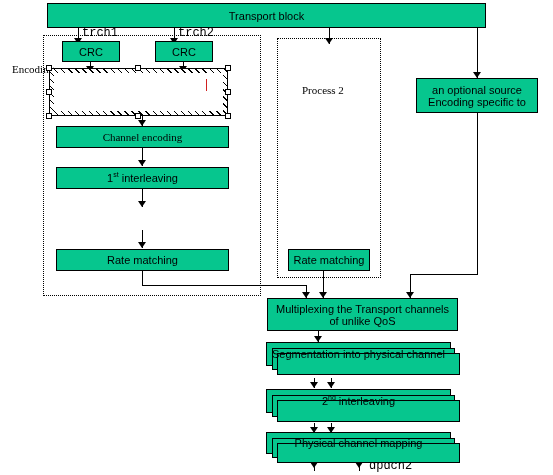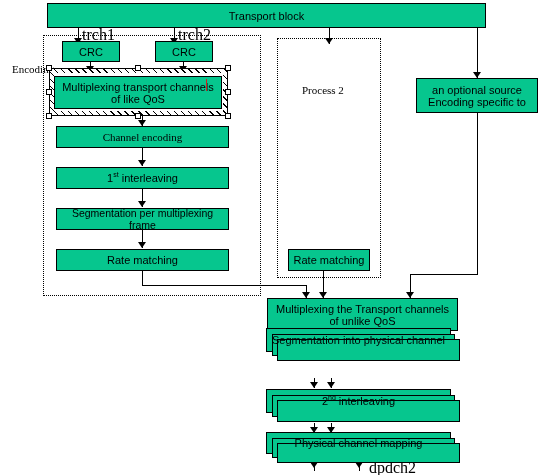--- a/index.html
+++ b/index.html
@@ -75,22 +75,22 @@
   .arrowhead{
     position:absolute;
     width:0;height:0;
     border-left:4px solid transparent;
     border-right:4px solid transparent;
     border-top:6px solid #000000;
     z-index:5;
   }
   .edge-label{
     position:absolute;
-    font-family:Liberation Serif, serif;
-    font-size:16px;
+    font-family:Liberation Mono, monospace;
+    font-size:12px;
     color:#000000;
     white-space:nowrap;
     z-index:5;
   }
 
   
   .sel-frame{
     position:absolute;
     box-sizing:border-box;
     z-index:5;
@@ -159,24 +159,20 @@
   </div>
 
   <div class="line-v" style="left:90px;top:62px;height:8px;"></div>
   <div class="arrowhead" style="left:86px;top:66px;"></div>
   <div class="line-v" style="left:183px;top:62px;height:8px;"></div>
   <div class="arrowhead" style="left:179px;top:66px;"></div>
 
   <div class="sel-frame" style="left:49px;top:68px;width:179px;height:48px;"></div>
   <div class="sel-inner" style="left:54px;top:73px;width:169px;height:38px;"></div>
 
-  <div class="box" style="left:54px;top:76px;width:168px;height:33px;flex-direction:column;">
-    <span class="lbl">Multiplexing transport channels</span>
-    <span class="lbl">of like QoS</span>
-  </div>
 
   <div class="caret" style="left:206px;top:79px;height:12px;"></div>
 
   <div class="handle" style="left:46px;top:65px;"></div>
   <div class="handle" style="left:135px;top:65px;"></div>
   <div class="handle" style="left:225px;top:65px;"></div>
   <div class="handle" style="left:46px;top:89px;"></div>
   <div class="handle" style="left:225px;top:89px;"></div>
   <div class="handle" style="left:46px;top:113px;"></div>
   <div class="handle" style="left:135px;top:113px;"></div>
@@ -190,23 +186,20 @@
   </div>
   <div class="line-v" style="left:142px;top:148px;height:18px;"></div>
   <div class="arrowhead" style="left:138px;top:160px;"></div>
 
   <div class="box" style="left:56px;top:167px;width:173px;height:22px;">
     <span class="lbl"><span>1</span><sup>st</sup><span> interleaving</span></span>
   </div>
   <div class="line-v" style="left:142px;top:189px;height:18px;"></div>
   <div class="arrowhead" style="left:138px;top:201px;"></div>
 
-  <div class="box" style="left:56px;top:208px;width:173px;height:22px;font-size:10.5px;">
-    <span class="lbl">Segmentation per multiplexing frame</span>
-  </div>
   <div class="line-v" style="left:142px;top:230px;height:18px;"></div>
   <div class="arrowhead" style="left:138px;top:242px;"></div>
 
   <div class="box" style="left:56px;top:249px;width:173px;height:22px;">
     <span class="lbl">Rate matching</span>
   </div>
 
   <div class="line-v" style="left:142px;top:271px;height:14px;"></div>
   <div class="line-h" style="left:142px;top:285px;width:164px;"></div>
   <div class="line-v" style="left:306px;top:285px;height:13px;"></div>
@@ -228,21 +221,21 @@
   <div class="line-v" style="left:410px;top:274px;height:24px;"></div>
   <div class="arrowhead" style="left:406px;top:292px;"></div>
 
   <div class="box" style="left:267px;top:298px;width:191px;height:33px;flex-direction:column;">
     <span class="lbl">Multiplexing the Transport channels</span>
     <span class="lbl">of unlike QoS</span>
   </div>
   <div class="line-v" style="left:318px;top:331px;height:12px;"></div>
   <div class="arrowhead" style="left:314px;top:336px;"></div>
 
-  <div class="box stack" style="left:266px;top:328px;width:185px;height:24px;text-align:right;">
+  <div class="box stack" style="left:266px;top:342px;width:185px;height:24px;text-align:right;">
     <span class="lbl">Segmentation into physical channel</span>
   </div>
   <div class="line-v" style="left:314px;top:378px;height:10px;"></div>
   <div class="arrowhead" style="left:310px;top:382px;"></div>
   <div class="line-v" style="left:331px;top:378px;height:10px;"></div>
   <div class="arrowhead" style="left:327px;top:382px;"></div>
 
   <div class="box stack" style="left:266px;top:389px;width:185px;height:24px;">
     <span class="lbl"><span>2</span><sup>nd</sup><span> interleaving</span></span>
   </div>

